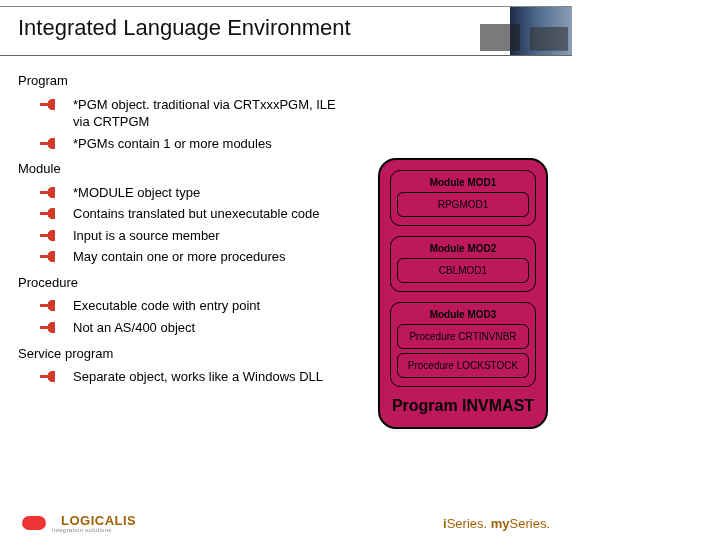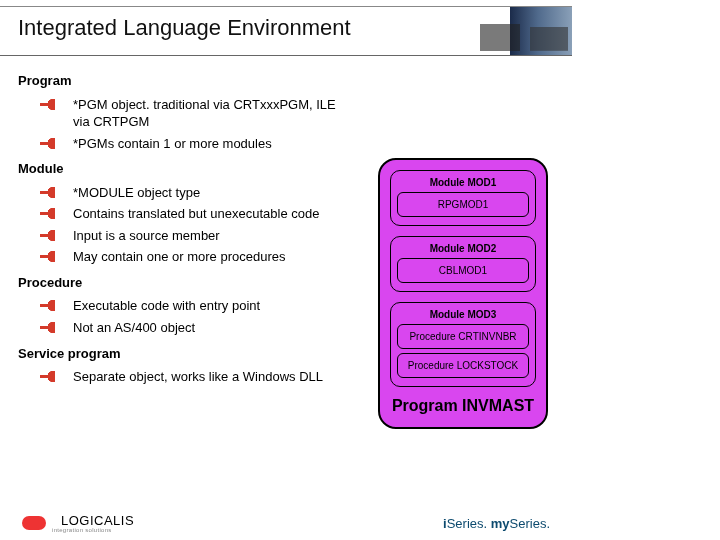--- a/index.html
+++ b/index.html
@@ -70,21 +70,21 @@
     position: absolute;
     top: 64px;
     left: 18px;
     right: 230px;
     bottom: 40px;
     font-size: 13px;
     color: #000;
     line-height: 1.35;
   }
   .section-head {
-    font-weight: bold;
+    font-weight: normal;
     margin: 8px 0 6px 0;
   }
   .bullet-row {
     display: flex;
     align-items: flex-start;
     margin: 4px 0 4px 22px;
     gap: 18px;
   }
   .bullet-icon {
     width: 15px;
@@ -98,21 +98,21 @@
   .bullet-text { flex: 1; }
   .sidebar {
     position: absolute;
     right: 24px;
     top: 158px;
     width: 170px;
     border: 2px solid #000;
     border-radius: 18px;
     padding: 10px 10px 12px 10px;
     box-sizing: border-box;
-    background: #d946ef;
+    background: #be185d;
   }
   .mbox {
     border: 1px solid #000;
     border-radius: 10px;
     margin-bottom: 10px;
     padding: 6px 6px 8px 6px;
   }
   .mbox:last-child { margin-bottom: 8px; }
   .mbox-title {
     text-align: center;
@@ -149,26 +149,26 @@
     gap: 6px;
   }
   .pill {
     width: 24px; height: 14px; border-radius: 7px;
     background: linear-gradient(90deg,#e33 0 48%,#fff 48% 52%,#e33 52% 100%);
   }
   .logo-left .txt {
     font-family: Arial, sans-serif;
     line-height: 1;
   }
-  .logo-left .txt .big { font-size: 13px; font-weight: normal; color: #000000; letter-spacing: .5px; padding-left: 9px; }
+  .logo-left .txt .big { font-size: 13px; font-weight: bold; color: #a16207; letter-spacing: .5px; padding-left: 9px; }
   .logo-left .txt .small { font-size: 6px; color: #888; letter-spacing: .3px; }
   .tagline {
     font-family: Arial, sans-serif;
     font-size: 13px;
-    color: #0c4a6e;
+    color: #a16207;
   }
   .tagline b { font-weight: 900; }
 </style>
 </head>
 <body>
 
 <div class="slide">
 
   <div class="title-band">
     <div class="inner"></div>

